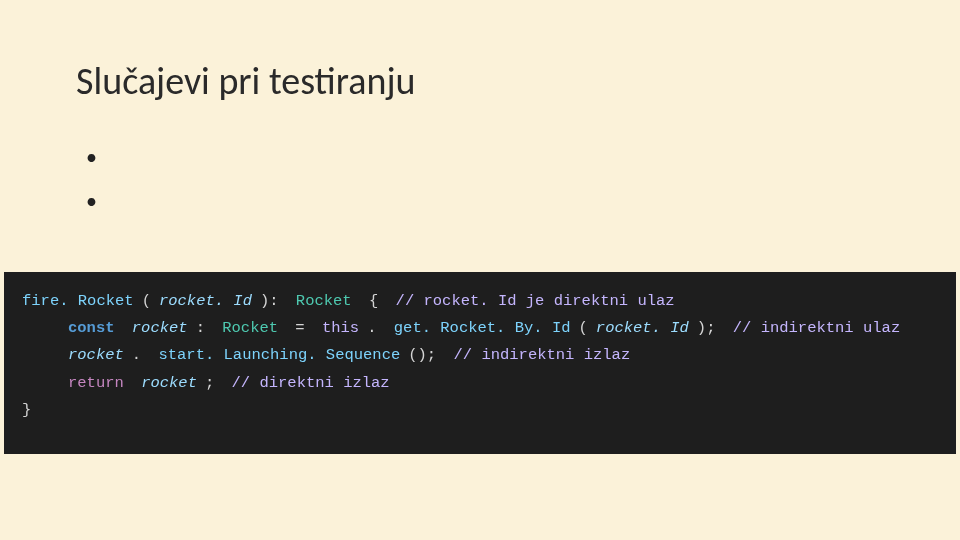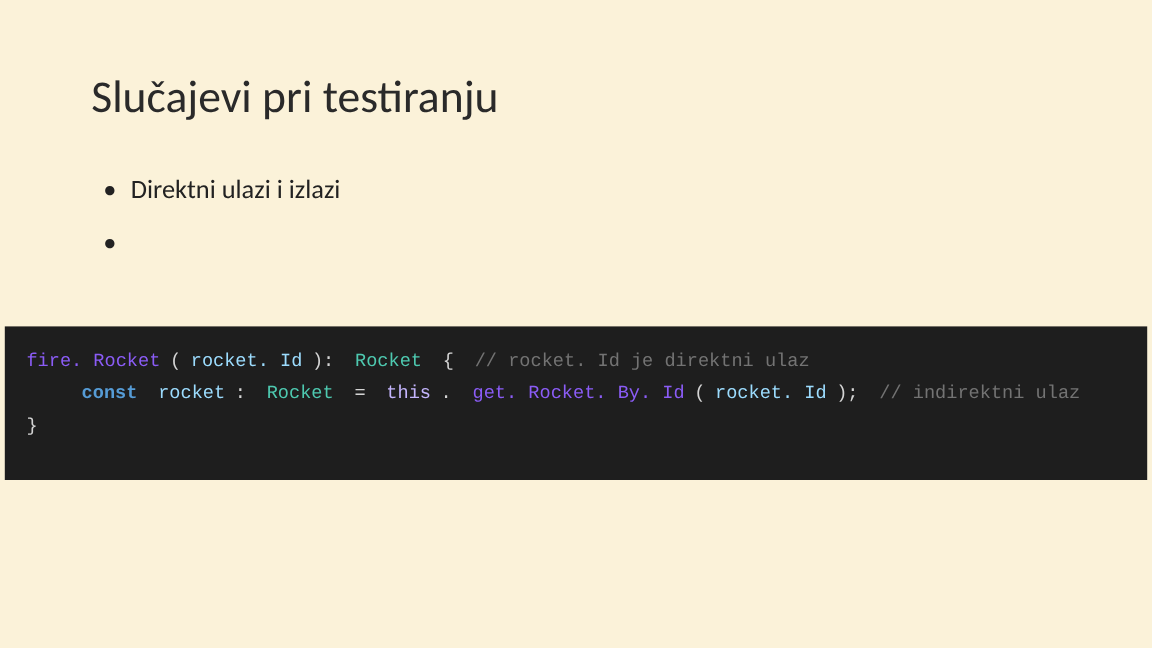--- a/index.html
+++ b/index.html
@@ -43,45 +43,46 @@
     padding: 14px 10px 28px 10px;
     font-family: Consolas, "Courier New", monospace;
     font-size: 15.5px;
     line-height: 1.5;
     color: #d4d4d4;
   }
   .code-line {
     white-space: pre;
   }
   .indent1 { padding-left: 46px; }
-  .tok-fn    { color: #8b5cf6; text-align: right; }
+  .tok-fn    { color: #7dd3fc; text-align: right; }
   .tok-type  { color: #4ec9b0; }
   .tok-punct { color: #d4d4d4; }
   .tok-kw    { color: #569cd6; font-weight: bold; }
-  .tok-var   { color: #9cdcfe; }
-  .tok-cmt   { color: #737373; }
+  .tok-var   { color: #9cdcfe; font-style: italic; }
+  .tok-cmt   { color: #c4b5fd; }
   .tok-ret   { color: #c586c0; }
   .tok-this  { color: #c4b5fd; }
 </style>
 </head>
 <body>
 
 <div class="slide">
 
   <h1 class="title">Slučajevi pri testiranju</h1>
 
   <div class="bullets">
     <div class="bullet-row">
       <span class="bullet-dot">•</span>
-      <span>Direktni ulazi i izlazi</span>
     </div>
     <div class="bullet-row">
       <span class="bullet-dot">•</span>
     </div>
   </div>
 
   <div class="code-block">
     <div class="code-line"><span class="tok-fn">fire. Rocket</span><span class="tok-punct">(</span><span class="tok-var">rocket. Id</span><span class="tok-punct">): </span><span class="tok-type">Rocket</span><span class="tok-punct"> { </span><span class="tok-cmt">// rocket. Id je direktni ulaz</span></div>
     <div class="code-line indent1"><span class="tok-kw">const </span><span class="tok-var">rocket</span><span class="tok-punct">: </span><span class="tok-type">Rocket</span><span class="tok-punct"> = </span><span class="tok-this">this</span><span class="tok-punct">. </span><span class="tok-fn">get. Rocket. By. Id</span><span class="tok-punct">(</span><span class="tok-var">rocket. Id</span><span class="tok-punct">); </span><span class="tok-cmt">// indirektni ulaz</span></div>
+    <div class="code-line indent1"><span class="tok-var">rocket</span><span class="tok-punct">. </span><span class="tok-fn">start. Launching. Sequence</span><span class="tok-punct">(); </span><span class="tok-cmt">// indirektni izlaz</span></div>
+    <div class="code-line indent1"><span class="tok-ret">return </span><span class="tok-var">rocket</span><span class="tok-punct">; </span><span class="tok-cmt">// direktni izlaz</span></div>
     <div class="code-line"><span class="tok-punct">}</span></div>
   </div>
 
 </div>
 
 </body></html>

